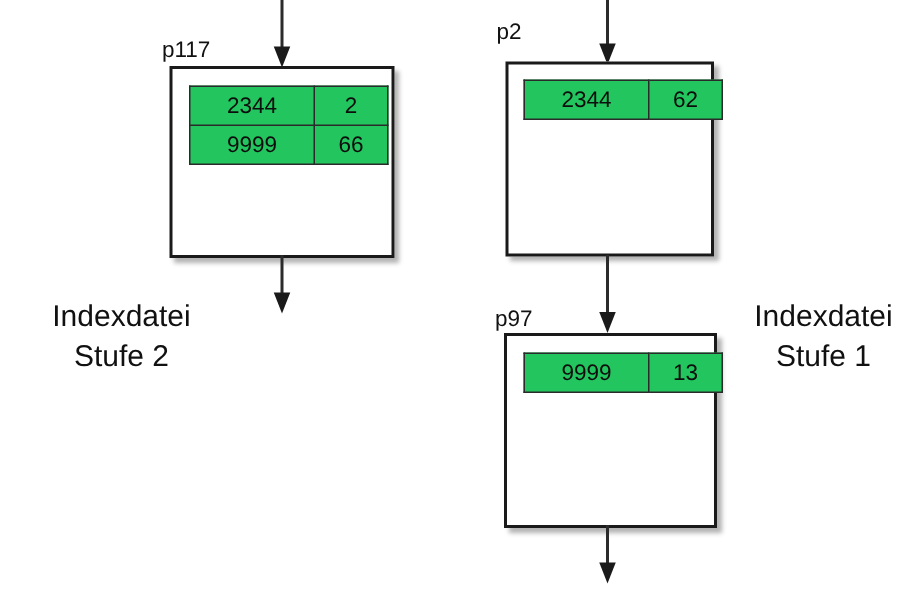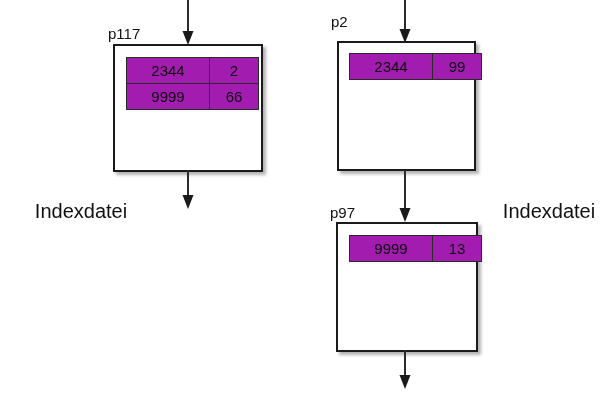--- a/index.html
+++ b/index.html
@@ -33,21 +33,21 @@
     letter-spacing: 0px;
     white-space: nowrap;
     line-height: 1;
   }
 
   
   .entry-table {
     position: absolute;
     border-collapse: collapse;
     table-layout: fixed;
-    background: #a21caf;
+    background: #22c55e;
   }
   .entry-table td {
     border: 1.5px solid #2a2a2a;
     text-align: center;
     font-size: 15px;
     color: #0d0d0d;
     height: 25px;
     padding: 0 2px;
     line-height: 25px;
     white-space: nowrap;
@@ -104,38 +104,39 @@
 
   <div class="arrow" style="left:181px; top:170px; height:40px;">
     <svg width="14" height="40" viewBox="0 0 14 40">
       <line x1="7" y1="0" x2="7" y2="28" stroke="#2b2b2b" stroke-width="2"></line>
       <polygon points="7,39 1.5,25 12.5,25" fill="#1a1a1a"></polygon>
     </svg>
   </div>
 
   <div class="caption" style="left:16px; top:198px; width:130px;">
     <span class="line">Indexdatei</span>
+    <span class="line">Stufe 2</span>
   </div>
 
   <div class="arrow" style="left:398px; top:0px; height:44px;">
     <svg width="14" height="44" viewBox="0 0 14 44">
       <line x1="7" y1="0" x2="7" y2="32" stroke="#2b2b2b" stroke-width="2"></line>
       <polygon points="7,43 1.5,29 12.5,29" fill="#1a1a1a"></polygon>
     </svg>
   </div>
 
   <div class="node-label" style="left:331px; top:14px;">p2</div>
 
   <div class="node-box" style="left:337px; top:41px; width:139px; height:130px;"></div>
 
   <table class="entry-table" style="left:349px; top:53px;">
     <tbody>
       <tr>
         <td class="col-key">2344</td>
-        <td class="col-ptr">99</td>
+        <td class="col-ptr">62</td>
       </tr>
     </tbody>
   </table>
 
   <div class="arrow" style="left:398px; top:170px; height:53px;">
     <svg width="14" height="53" viewBox="0 0 14 53">
       <line x1="7" y1="0" x2="7" y2="41" stroke="#2b2b2b" stroke-width="2"></line>
       <polygon points="7,52 1.5,38 12.5,38" fill="#1a1a1a"></polygon>
     </svg>
   </div>
@@ -155,15 +156,16 @@
 
   <div class="arrow" style="left:398px; top:350px; height:40px;">
     <svg width="14" height="40" viewBox="0 0 14 40">
       <line x1="7" y1="0" x2="7" y2="28" stroke="#2b2b2b" stroke-width="2"></line>
       <polygon points="7,39 1.5,25 12.5,25" fill="#1a1a1a"></polygon>
     </svg>
   </div>
 
   <div class="caption" style="left:494px; top:198px; width:110px;">
     <span class="line">Indexdatei</span>
+    <span class="line">Stufe 1</span>
   </div>
 
 </div>
 
 </body></html>

